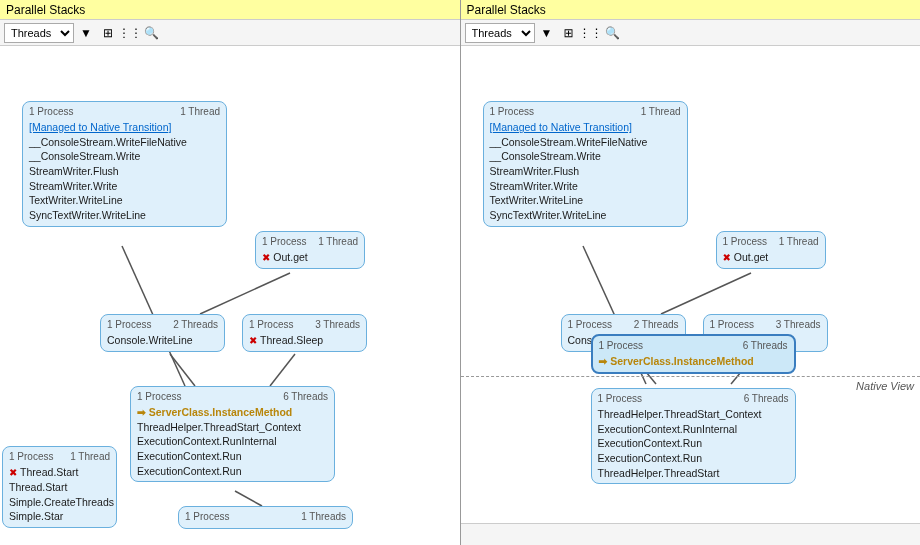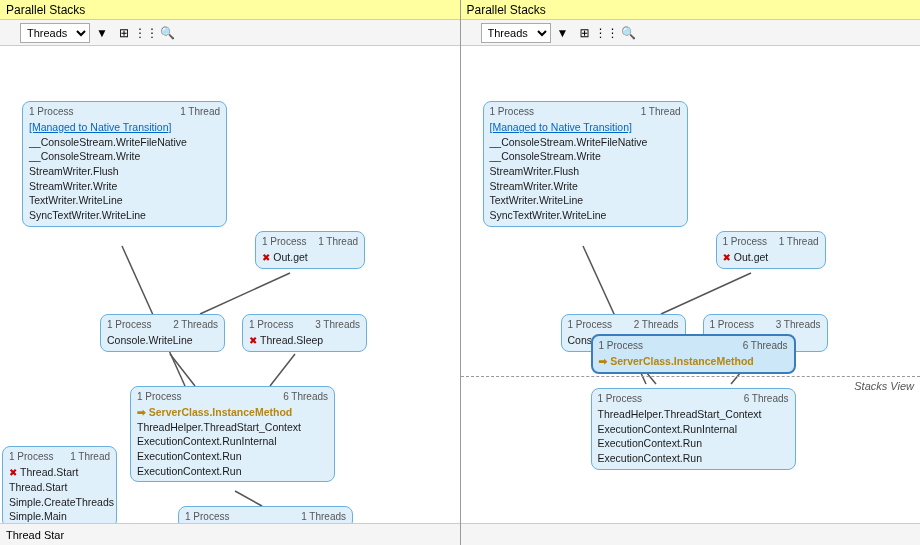--- a/index.html
+++ b/index.html
@@ -5,21 +5,21 @@
     * { box-sizing: border-box; margin: 0; padding: 0; }
     body { font-family: 'Segoe UI', Arial, sans-serif; font-size: 11px; background: #f0f0f0; width: 920px; height: 545px; overflow: hidden; }
 
     .main-container { display: flex; width: 920px; height: 545px; }
 
     .panel { flex: 1; display: flex; flex-direction: column; border-right: 1px solid #999; }
     .panel:last-child { border-right: none; }
 
     .panel-title { background: #ffffa0; padding: 2px 6px; font-size: 12px; font-weight: normal; border-bottom: 1px solid #ccc; height: 20px; display: flex; align-items: center; }
 
-    .toolbar { background: #f5f5f5; border-bottom: 1px solid #ccc; padding: 2px 20px; display: flex; align-items: center; gap: 2px; height: 26px; }
+    .toolbar { background: #f5f5f5; border-bottom: 1px solid #ccc; padding: 2px 4px; display: flex; align-items: center; gap: 2px; height: 26px; }
 
     .toolbar select { font-size: 11px; height: 20px; border: 1px solid #aaa; background: white; padding: 0 2px; width: 70px; }
 
     .toolbar-btn { width: 20px; height: 20px; border: 1px solid transparent; background: transparent; cursor: pointer; display: flex; align-items: center; justify-content: center; font-size: 12px; }
 
     .diagram-area { flex: 1; background: white; position: relative; overflow: hidden; }
 
     
     .node {
       position: absolute;
@@ -153,27 +153,24 @@
       </div>
 
       <div class="node" style="left:2px; top:400px; width:115px;">
         <div class="node-header">
           <span>1 Process</span>
           <span>1 Thread</span>
         </div>
         <div class="node-item"><span class="icon-thread">✖</span> Thread.Start</div>
         <div class="node-item">Thread.Start</div>
         <div class="node-item">Simple.CreateThreads</div>
-        <div class="node-item">Simple.Main</div>
-      </div>
-    </div>
-
-    <div style="background:#f5f5f5; border-top:1px solid #ccc; padding:2px 6px; font-size:11px; height:22px; display:flex; align-items:center;">
-      <span>Thread Star</span>
-    </div>
+        <div class="node-item">Simple.Star</div>
+      </div>
+    </div>
+
   </div>
 
   <div class="panel">
     <div class="panel-title">Parallel Stacks</div>
     <div class="toolbar">
       <select>
         <option>Threads</option>
       </select>
       <button class="toolbar-btn" title="Filter">▼</button>
       <button class="toolbar-btn" title="View">⊞</button>
@@ -194,21 +191,21 @@
 
         <line x1="270" y1="338" x2="295" y2="308" class="arrow-line" marker-end="url(#arrowhead-right)"></line>
 
         <line x1="200" y1="268" x2="290" y2="227" class="arrow-line" marker-end="url(#arrowhead-right)"></line>
 
         <line x1="230" y1="395" x2="230" y2="380" class="arrow-line" marker-end="url(#arrowhead-right)"></line>
       </svg>
 
       <div class="dotted-line" style="top:330px;"></div>
 
-      <div class="method-view-label" style="right:6px; top:334px;">Stacks View</div>
+      <div class="method-view-label" style="right:6px; top:334px;">Native View</div>
 
       <div class="node" style="left:22px; top:55px; width:205px;">
         <div class="node-header">
           <span>1 Process</span>
           <span>1 Thread</span>
         </div>
         <div class="node-item blue">[Managed to Native Transition]</div>
         <div class="node-item">__ConsoleStream.WriteFileNative</div>
         <div class="node-item">__ConsoleStream.Write</div>
         <div class="node-item">StreamWriter.Flush</div>
@@ -251,19 +248,20 @@
 
       <div class="node" style="left:130px; top:342px; width:205px;">
         <div class="node-header">
           <span>1 Process</span>
           <span>6 Threads</span>
         </div>
         <div class="node-item">ThreadHelper.ThreadStart_Context</div>
         <div class="node-item">ExecutionContext.RunInternal</div>
         <div class="node-item">ExecutionContext.Run</div>
         <div class="node-item">ExecutionContext.Run</div>
+        <div class="node-item">ThreadHelper.ThreadStart</div>
       </div>
     </div>
 
     <div style="background:#f5f5f5; border-top:1px solid #ccc; padding:2px 6px; font-size:11px; height:22px; display:flex; align-items:center;">
     </div>
   </div>
 </div>
 
 </body></html>

